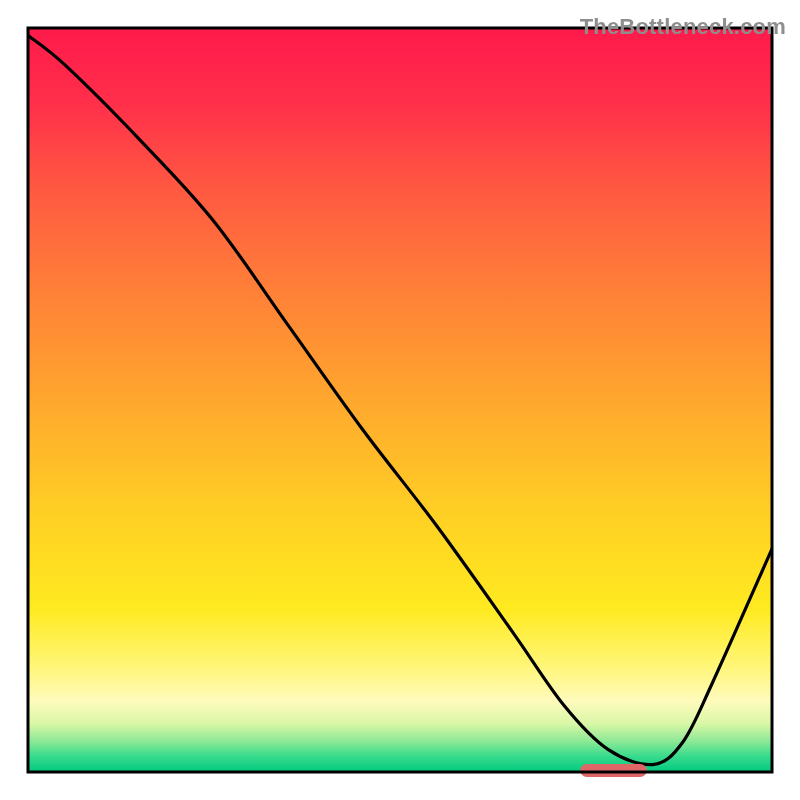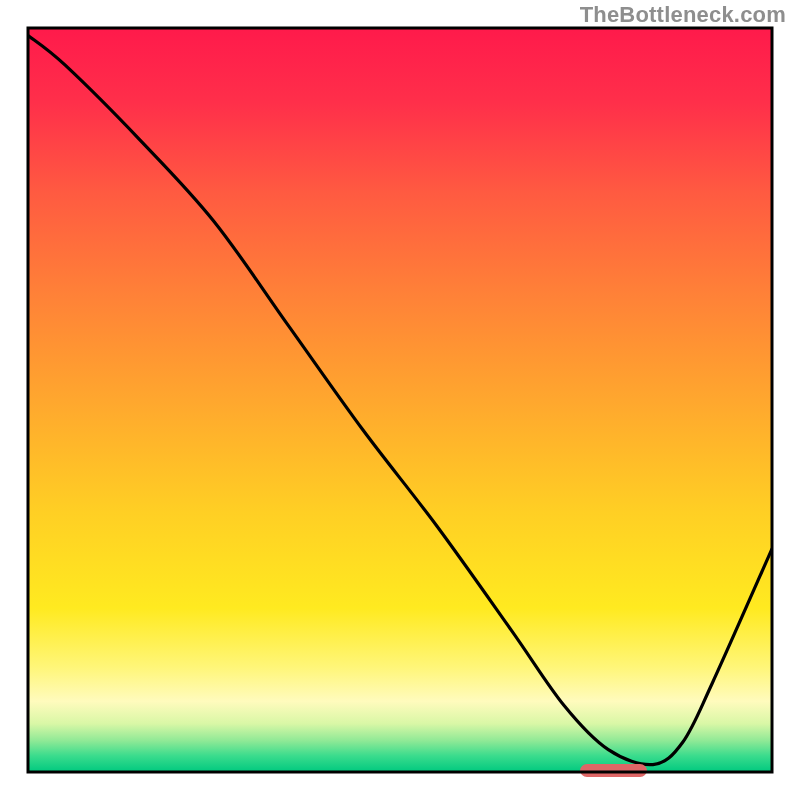--- a/index.html
+++ b/index.html
@@ -10,21 +10,21 @@
     background: #ffffff;
     overflow: hidden;
   }
   .container {
     position: relative;
     width: 800px;
     height: 800px;
   }
   .watermark {
     position: absolute;
-    top: 2px;
+    top: 14px;
     right: 14px;
     font-family: Arial, Helvetica, sans-serif;
     font-weight: 700;
     font-size: 22px;
     color: #8e8e8e;
     letter-spacing: 0.2px;
     z-index: 5;
   }
   svg.chart {
     position: absolute;

